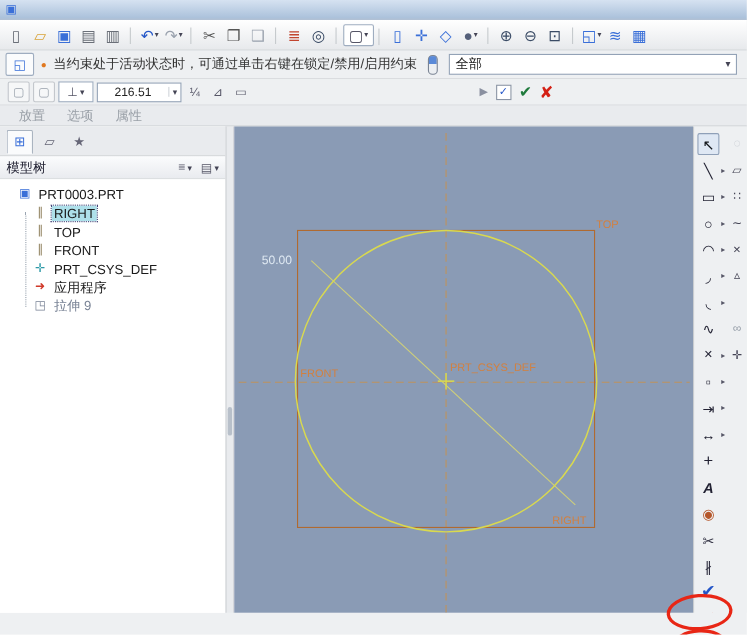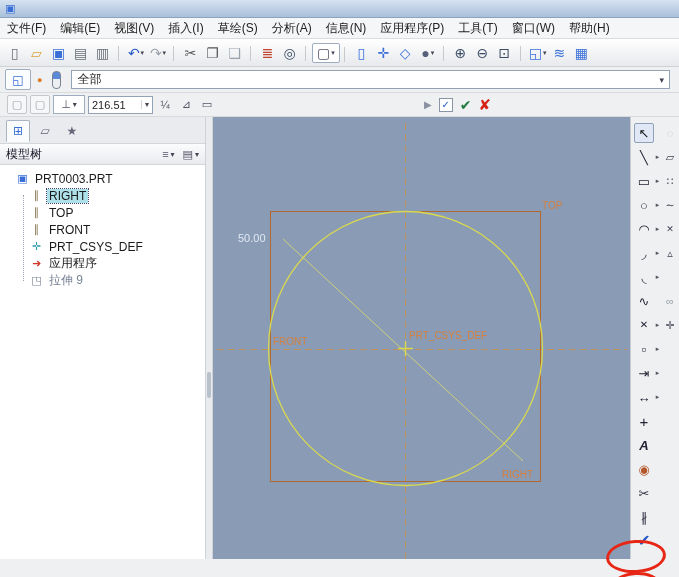--- a/index.html
+++ b/index.html
@@ -44,21 +44,21 @@
 
   
   .dimbar { height:24px; display:flex; align-items:center; gap:3px; padding:0 7px;
     background:#eef0f2; border-bottom:1px solid #d8dadd; }
   .small-btn { width:20px; height:19px; display:flex; align-items:center; justify-content:center;
     border:1px solid #c3c7cc; background:#f6f7f8; color:#9aa2ac; font-size:11px; border-radius:2px; }
   .orient-combo { width:32px; height:19px; display:flex; align-items:center; justify-content:center; gap:2px;
     border:1px solid #9fadc0; background:#fff; color:#556; font-size:11px; }
   .orient-combo .caret { font-size:8px; color:#445; }
   .dim-input-wrap { display:flex; align-items:center; border:1px solid #93a2b6; background:#fff; height:18px; }
-  .dim-input { width:52px; border:none; outline:none; font-size:11px; padding:0 3px; font-family:inherit; color:#222; }
+  .dim-input { width:52px; border:none; outline:none; font-size:11px; padding:0 3px; font-family:inherit; color:#222;margin-left:12px; }
   .dim-input-wrap .caret { font-size:8px; color:#445; padding:0 3px; border-left:1px solid #d0d4da; }
   .tool-sm { width:18px; height:18px; display:flex; align-items:center; justify-content:center; color:#556; font-size:11px; }
   .dim-right { margin-left:205px; display:flex; align-items:center; gap:7px; }
   .play { color:#8a90a0; font-size:10px; }
   .verify-box { width:14px; height:14px; border:1px solid #8a94a4; background:#fff; color:#2456c8;
     font-size:10px; display:flex; align-items:center; justify-content:center; }
   .accept { color:#1f7a3c; font-size:14px; font-weight:bold; }
   .cancel { color:#d42015; font-size:15px; font-weight:bold; }
 
   
@@ -116,45 +116,20 @@
 </style>
 </head>
 <body>
 
 <div id="window">
 
   <div class="titlebar">
     <span class="app-icon">▣</span>
   </div>
 
-  <div class="menubar">
-
-      <span class="menu-item">文件(F)</span>
-
-      <span class="menu-item">编辑(E)</span>
-
-      <span class="menu-item">视图(V)</span>
-
-      <span class="menu-item">插入(I)</span>
-
-      <span class="menu-item">草绘(S)</span>
-
-      <span class="menu-item">分析(A)</span>
-
-      <span class="menu-item">信息(N)</span>
-
-      <span class="menu-item">应用程序(P)</span>
-
-      <span class="menu-item">工具(T)</span>
-
-      <span class="menu-item">窗口(W)</span>
-
-      <span class="menu-item">帮助(H)</span>
-
-  </div>
 
   <div class="toolbar">
 
       <span class="tbtn">
         <span class="g" style="color:#6a6f78">▯</span>
         <span class="dd"></span>
       </span>
 
       <span class="tbtn">
         <span class="g" style="color:#d9a43a">▱</span>
@@ -266,20 +241,21 @@
         <span class="dd"></span>
       </span>
 
   </div>
 
   <div class="msgbar">
     <span class="panel-btn">
       <span>◱</span>
     </span>
     <span class="bullet">●</span>
+    <span class="msg-text">当约束处于活动状态时，可通过单击右键在锁定/禁用/启用约束</span>
     <span class="gauge"></span>
     <span class="filter-combo">
       <span>全部</span>
       <span class="caret">▾</span>
     </span>
   </div>
 
   <div class="dimbar">
     <span class="small-btn">▢</span>
     <span class="small-btn">▢</span>
@@ -295,20 +271,29 @@
     <span class="tool-sm">⊿</span>
     <span class="tool-sm">▭</span>
     <span class="dim-right">
       <span class="play">▶</span>
       <span class="verify-box">✓</span>
       <span class="accept">✔</span>
       <span class="cancel">✘</span>
     </span>
   </div>
 
+  <div class="dash-tabs">
+
+      <span class="dash-tab">放置</span>
+
+      <span class="dash-tab">选项</span>
+
+      <span class="dash-tab">属性</span>
+
+  </div>
 
   <div class="main">
 
     <div class="navigator">
       <div class="nav-tabs">
 
           <span class="nav-tab active">
             <span>⊞</span>
           </span>
 

